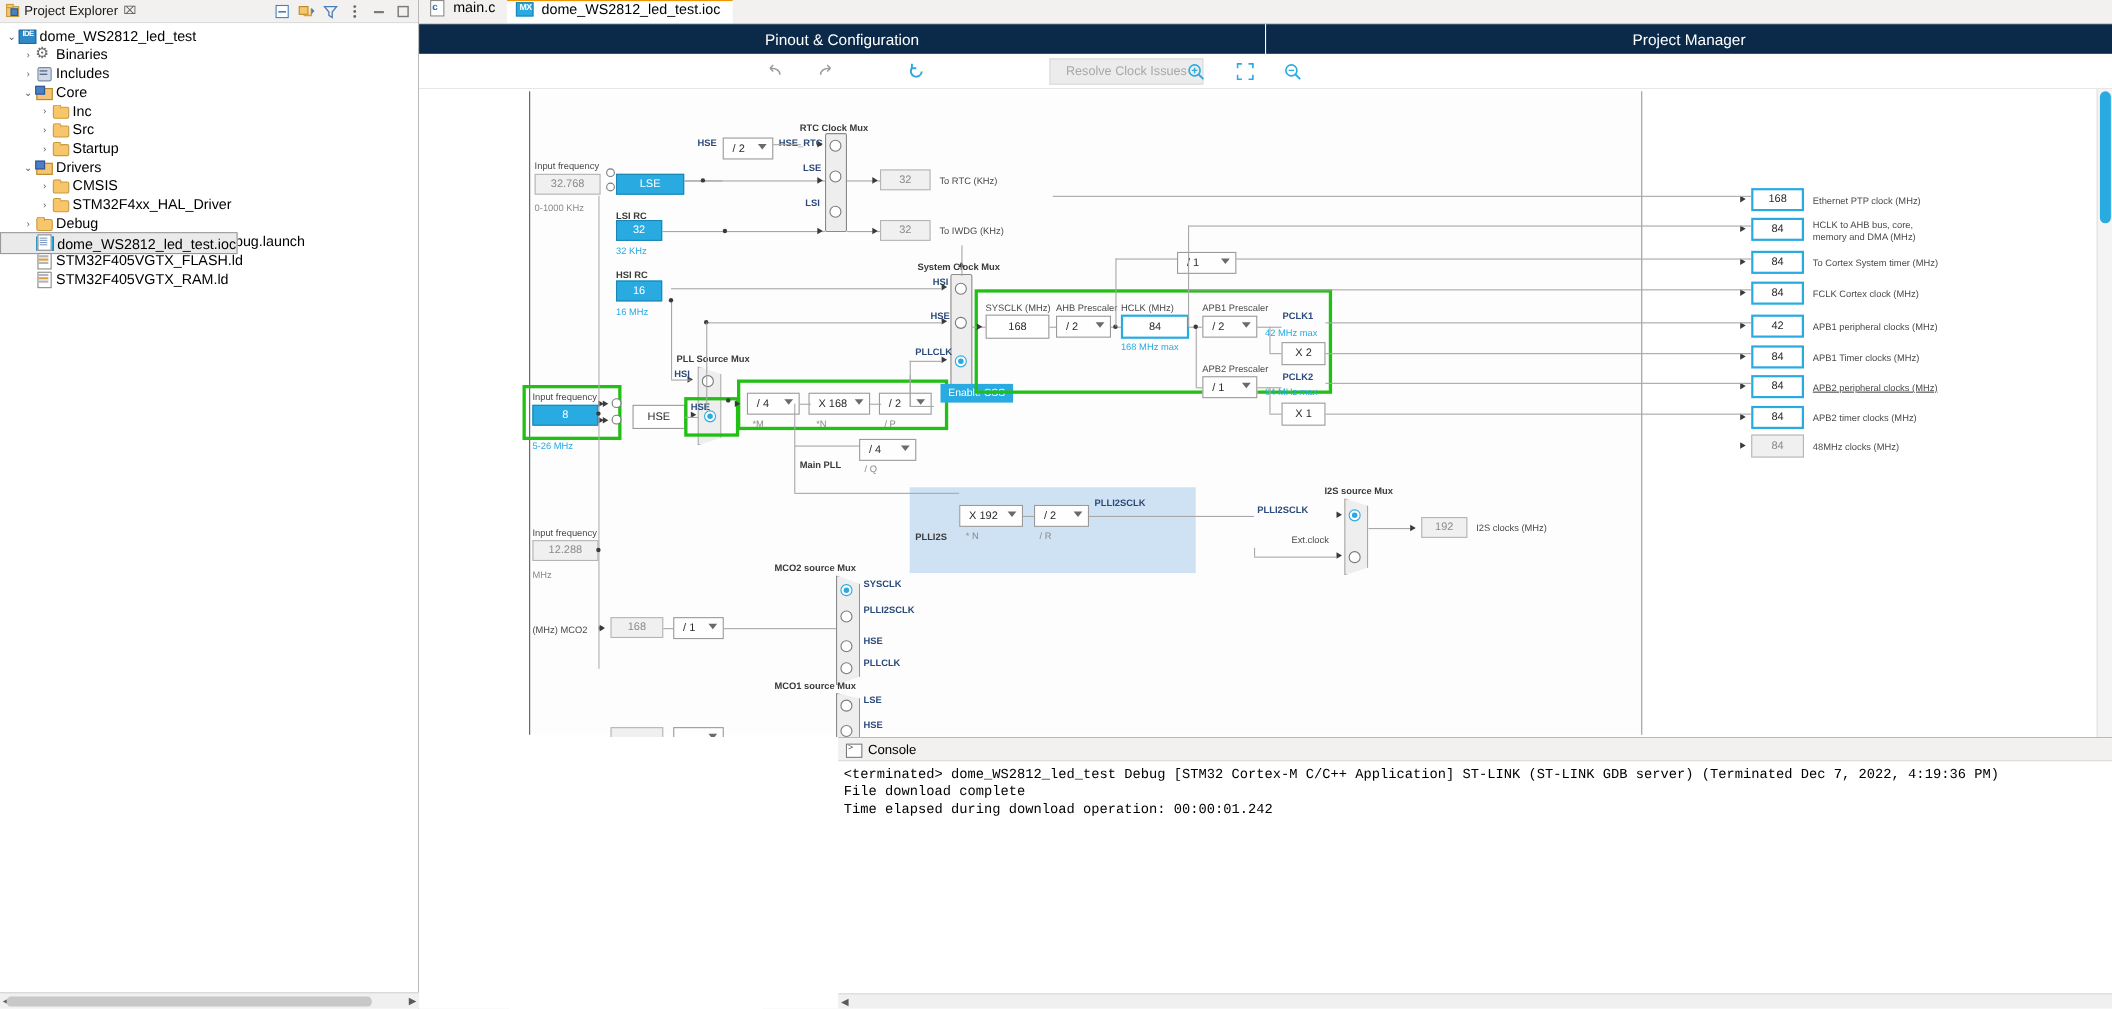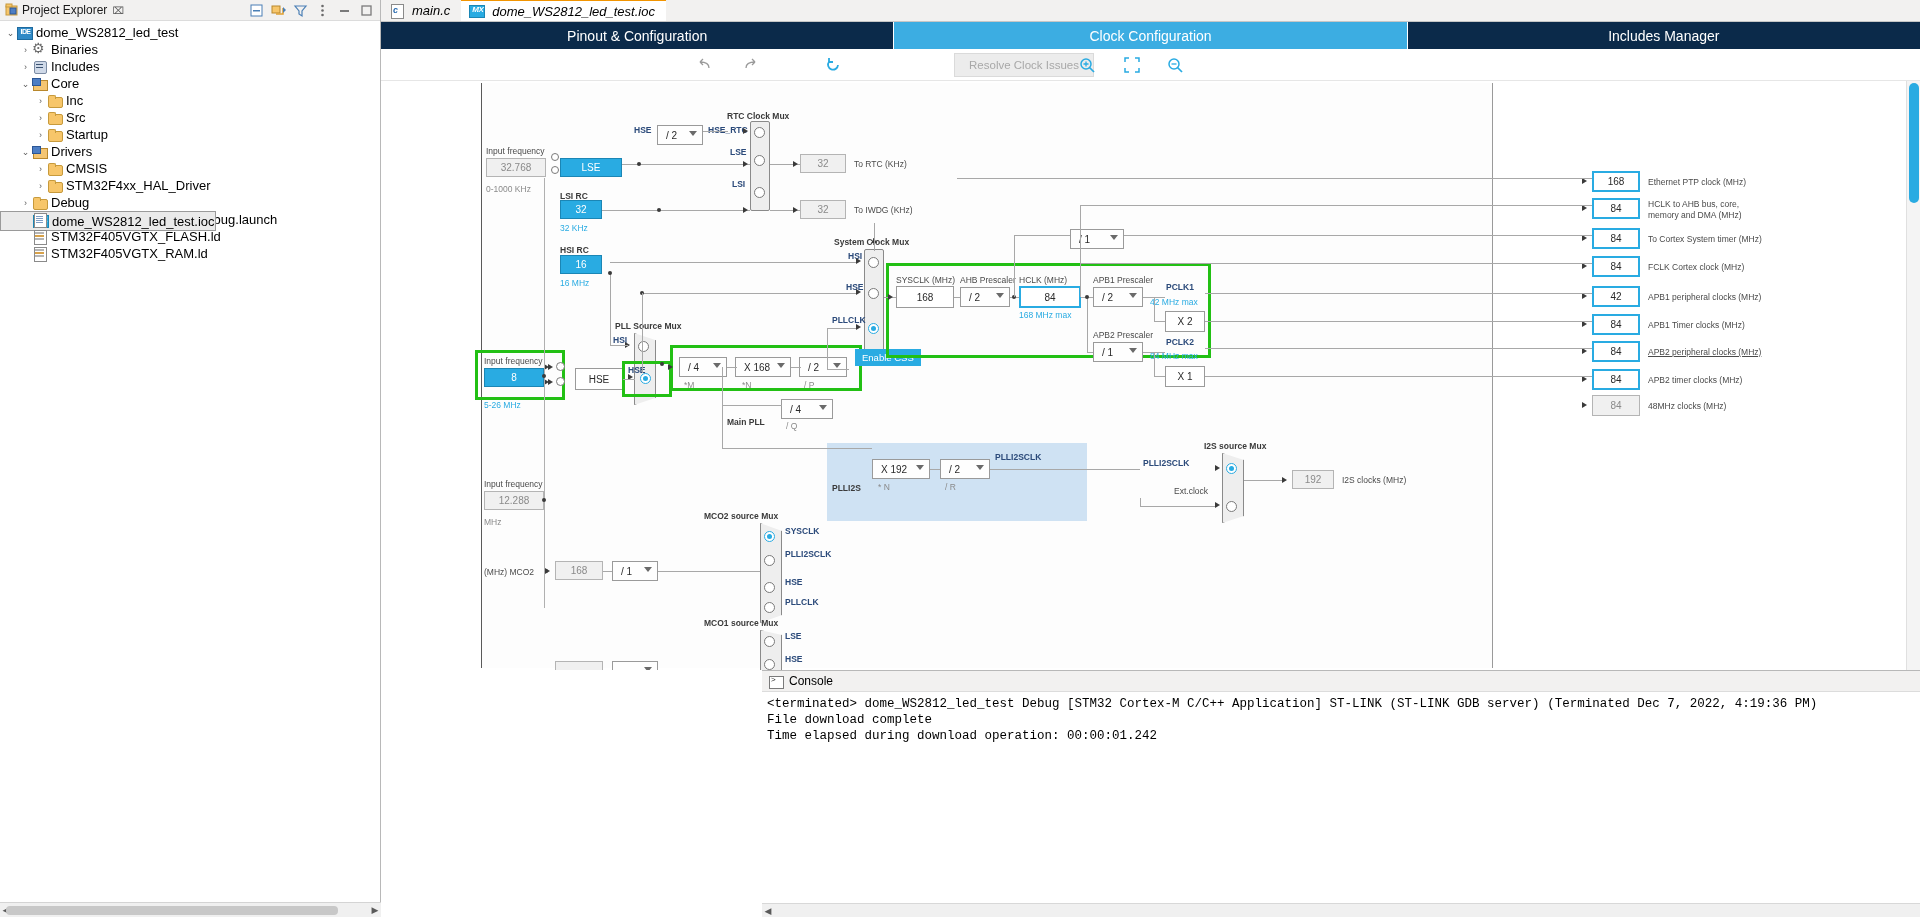--- a/index.html
+++ b/index.html
@@ -139,22 +139,22 @@
 
   
   .right { position: absolute; left: 381px; top: 0; width: 1539px; height: 917px; background: #fff; }
 
   
   .etabs {
     height: 22px; background: #f2f1f0; display: flex; align-items: flex-end;
     border-bottom: 1px solid #c6c6c6;
   }
   .etab {
-    display: flex; align-items: center; height: 22px; padding: 0 11px 0 8px;
-    font-size: 13px; background: #f2f1f0; gap: 4px; font-style: italic;
+    display: flex; height: 22px; padding: 0 11px 0 8px;
+    font-size: 13px; background: #f2f1f0; gap: 4px;
   }
   .etab.active { background: #ffffff; border-top: 2px solid #f29400; }
   .etab .ico { width: 15px; }
   .ico-c::before {
     content: ''; position: absolute; left: 2px; top: 1px;
     width: 11px; height: 13px; background: #fff; border: 1px solid #8a8a8a;
   }
   .ico-c::after {
     content: 'c'; position: absolute; left: 2px; top: 2px; width: 9px;
     font-size: 9px; color: #2b6cb0; text-align: center; font-weight: bold;
@@ -470,25 +470,22 @@
         </div>
         <div class="etab active">
           <span class="ico ico-mx"></span>
           <span>dome_WS2812_led_test.ioc</span>
         </div>
       </div>
     <div class="navtabs" id="navtabs">
         <div class="navtab">
           <span>Pinout &amp; Configuration</span>
         </div>
-        <div class="navtab active">
-          <span>Clock Configuration</span>
-        </div>
         <div class="navtab">
-          <span>Includes Manager</span>
+          <span>Project Manager</span>
         </div>
       </div>
 
     <div class="ctoolbar">
       <span class="tbtn" style="left:313px;">
         <svg width="16" height="14" viewBox="0 0 16 14">
             <path d="M12 10 C12 5, 7 4, 3 4 M3 4 l3 -3 M3 4 l3 3" stroke="#9a9a9a" fill="none" stroke-width="1.3"></path>
           </svg>
       </span>
       <span class="tbtn" style="left:358px;">

